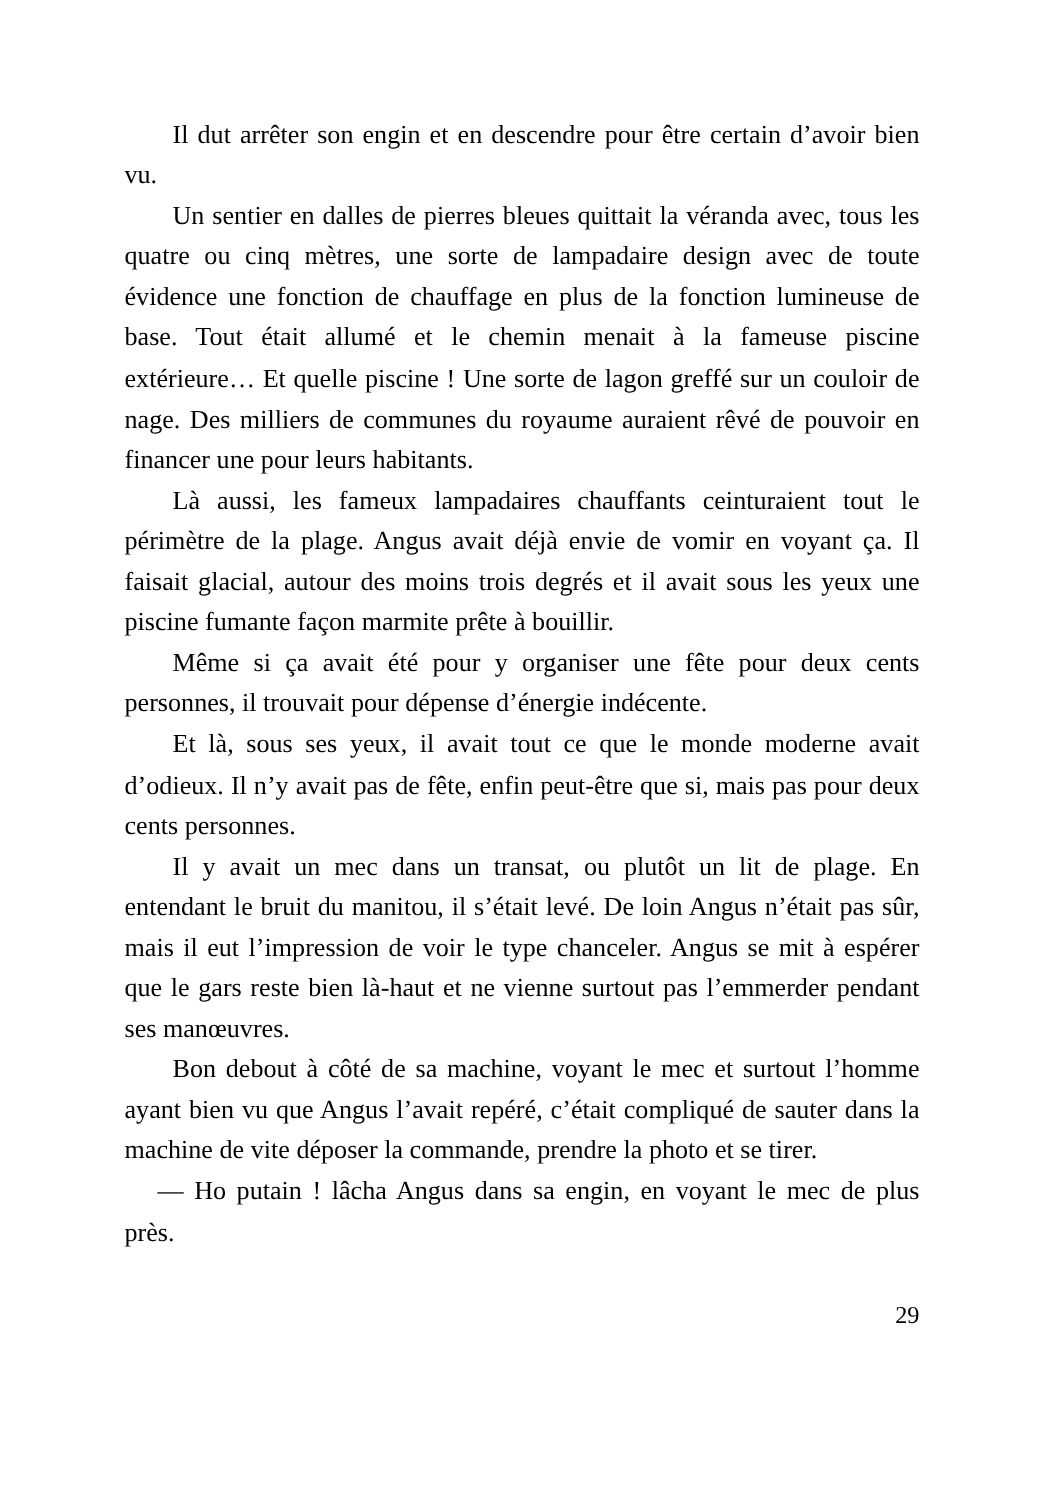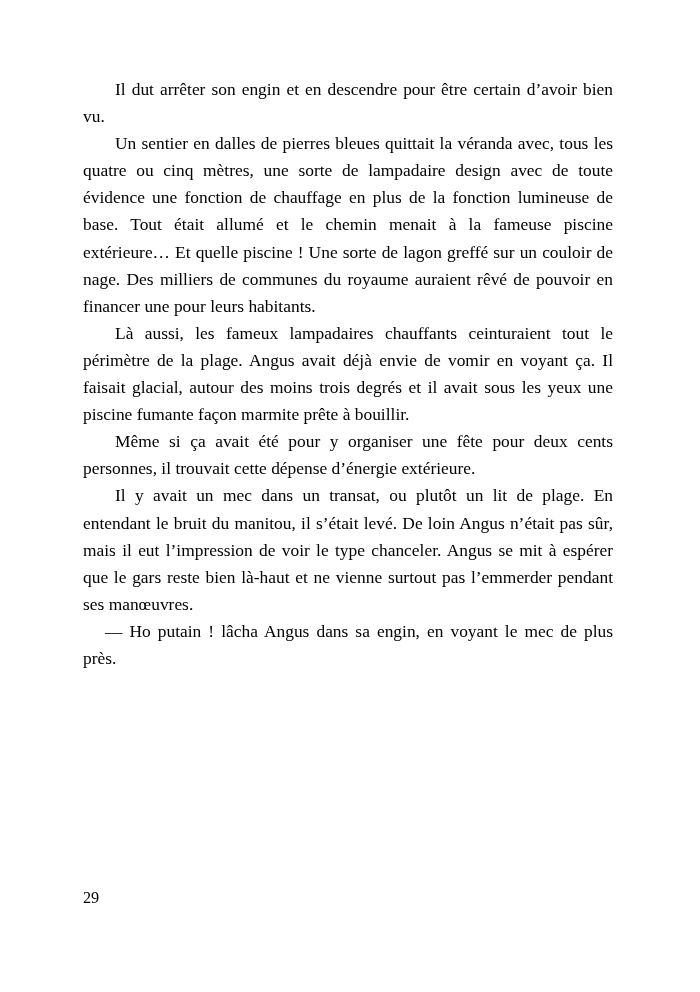--- a/index.html
+++ b/index.html
@@ -45,36 +45,39 @@
   }
 
   
   .para.dialogue {
     text-indent: 22px;
   }
 
   .page-number {
     position: absolute;
     left: 83px;
-    top: 888px;
+    top: 867px;
     width: 530px;
+    text-align: right;
     font-size: 16.2px;
     line-height: 20px;
     font-family: "Liberation Serif", "DejaVu Serif", serif;
   }
 </style>
 </head>
 <body>
 
 <div class="page">
 
   <div class="text-column">
     <p class="para">Il dut arrêter son engin et en descendre pour être certain d’avoir bien vu.</p>
     <p class="para">Un sentier en dalles de pierres bleues quittait la véranda avec, tous les quatre ou cinq mètres, une sorte de lampadaire design avec de toute évidence une fonction de chauffage en plus de la fonction lumineuse de base. Tout était allumé et le chemin menait à la fameuse piscine extérieure… Et quelle piscine ! Une sorte de lagon greffé sur un couloir de nage. Des milliers de communes du royaume auraient rêvé de pouvoir en financer une pour leurs habitants.</p>
     <p class="para">Là aussi, les fameux lampadaires chauffants ceinturaient tout le périmètre de la plage. Angus avait déjà envie de vomir en voyant ça. Il faisait glacial, autour des moins trois degrés et il avait sous les yeux une piscine fumante façon marmite prête à bouillir.</p>
-    <p class="para">Même si ça avait été pour y organiser une fête pour deux cents personnes, il trouvait cette dépense d’énergie extérieure.</p>
+    <p class="para">Même si ça avait été pour y organiser une fête pour deux cents personnes, il trouvait pour dépense d’énergie indécente.</p>
+    <p class="para">Et là, sous ses yeux, il avait tout ce que le monde moderne avait d’odieux. Il n’y avait pas de fête, enfin peut-être que si, mais pas pour deux cents personnes.</p>
     <p class="para">Il y avait un mec dans un transat, ou plutôt un lit de plage. En entendant le bruit du manitou, il s’était levé. De loin Angus n’était pas sûr, mais il eut l’impression de voir le type chanceler. Angus se mit à espérer que le gars reste bien là-haut et ne vienne surtout pas l’emmerder pendant ses manœuvres.</p>
+    <p class="para">Bon debout à côté de sa machine, voyant le mec et surtout l’homme ayant bien vu que Angus l’avait repéré, c’était compliqué de sauter dans la machine de vite déposer la commande, prendre la photo et se tirer.</p>
     <p class="para dialogue">— Ho putain ! lâcha Angus dans sa engin, en voyant le mec de plus près.</p>
   </div>
 
   <div class="page-number">29</div>
 
 </div>
 
 </body></html>

